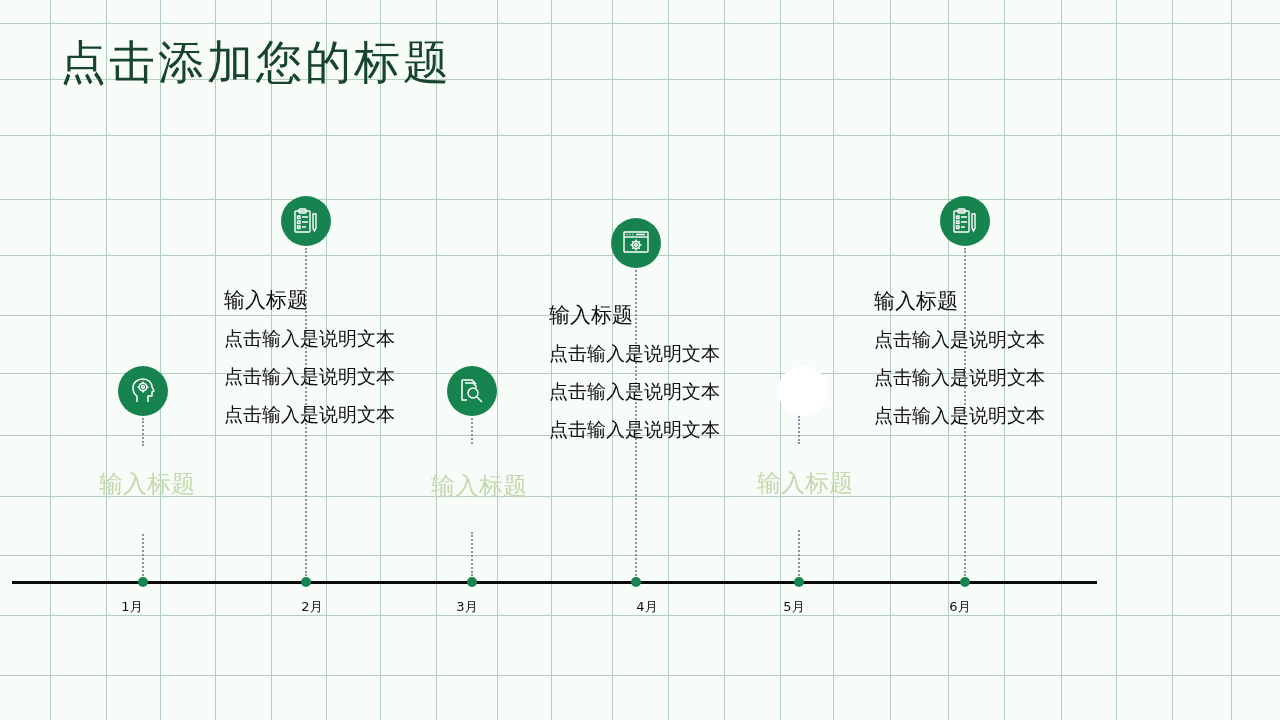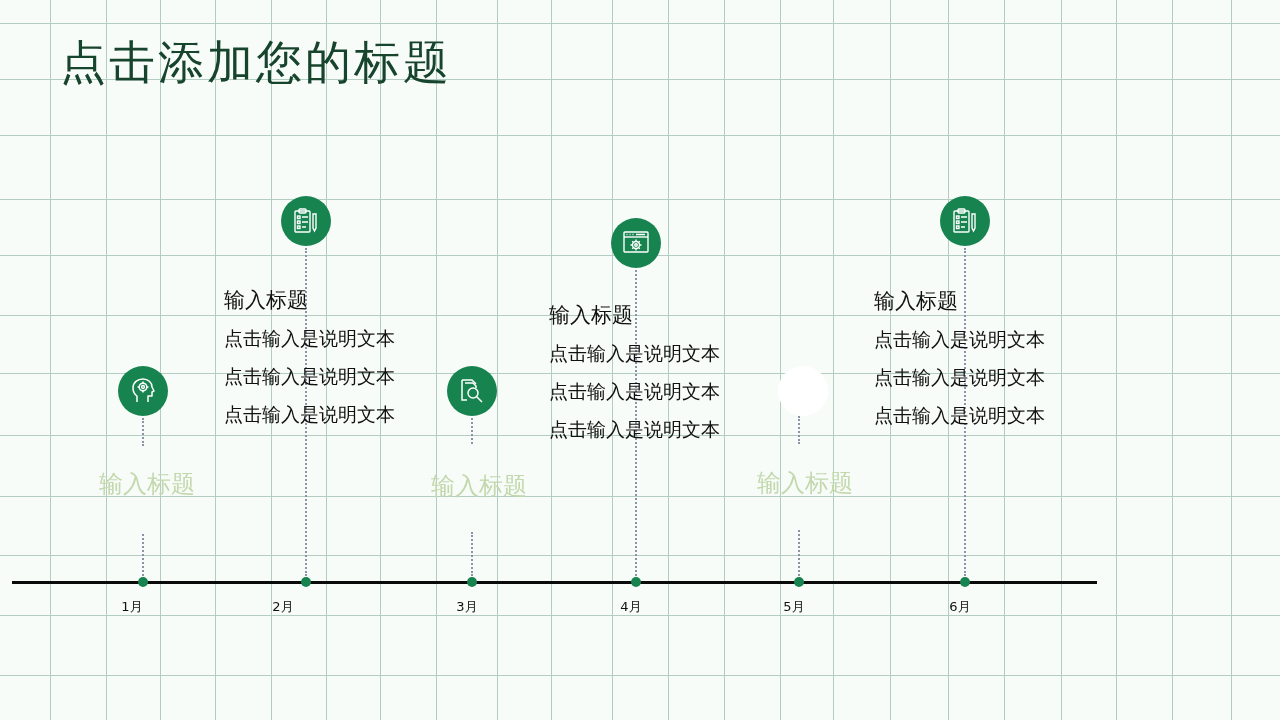--- a/index.html
+++ b/index.html
@@ -113,23 +113,23 @@
 <div class="connector" style="left:965px; top:248px; height:328px"></div>
 
 <div class="axis-dot" style="left:143px"></div>
 <div class="axis-dot" style="left:306px"></div>
 <div class="axis-dot" style="left:472px"></div>
 <div class="axis-dot" style="left:636px"></div>
 <div class="axis-dot" style="left:799px"></div>
 <div class="axis-dot" style="left:965px"></div>
 
 <div class="month-label" style="left:132px">1月</div>
-<div class="month-label" style="left:283px">2月</div>
+<div class="month-label" style="left:312px">2月</div>
 <div class="month-label" style="left:467px">3月</div>
-<div class="month-label" style="left:631px">4月</div>
+<div class="month-label" style="left:647px">4月</div>
 <div class="month-label" style="left:794px">5月</div>
 <div class="month-label" style="left:960px">6月</div>
 
 <div class="node" style="left:143px; top:366px">
   <svg viewBox="0 0 30 30" fill="none" stroke="#fff" stroke-width="1.5" stroke-linejoin="round">
     <path d="M9 26 V20 C6 18 5 15 5 12 C5 6.5 9.5 3 15 3 C20 3 24 6.5 24 11 L26 15 L24 16 V20 H20 V26"></path>
     <circle cx="15" cy="11" r="3.8"></circle>
     <circle cx="15" cy="11" r="1.4"></circle>
     <path d="M15 5.5 V7 M15 15 V16.5 M9.5 11 H11 M19 11 H20.5"></path>
   </svg>

